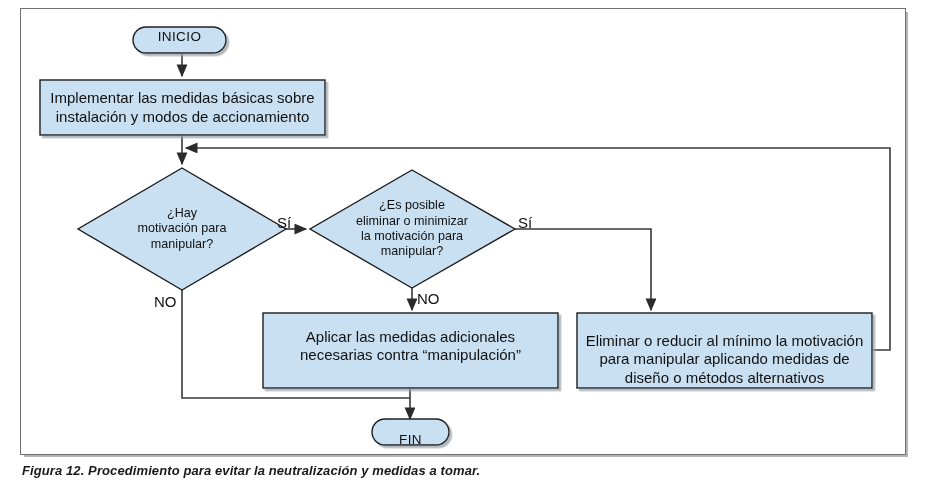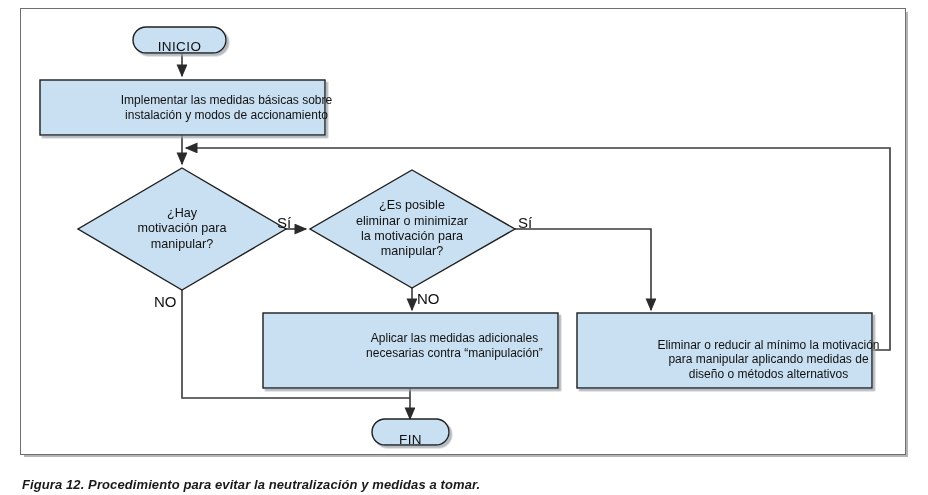--- a/index.html
+++ b/index.html
@@ -50,36 +50,35 @@
     color: #111111;
     line-height: 1.22;
     pointer-events: none;
     white-space: pre-line;
   }
   .terminal-text {
     font-size: 13.5px;
     letter-spacing: 0.4px;
   }
   .process-text {
-    font-size: 12px;
-    padding-left: 44px;
+    font-size: 15px;
   }
   .decision-text {
     font-size: 12.6px;
   }
   .edge-label {
     position: absolute;
     font-size: 15px;
     color: #111111;
     white-space: nowrap;
   }
   .caption {
     position: absolute;
     left: 22px;
-    top: 477px;
+    top: 463px;
     font-size: 13px;
     font-style: italic;
     font-weight: bold;
     color: #1a1a1a;
     letter-spacing: 0.1px;
   }
 </style>
 </head>
 <body>
 
@@ -124,21 +123,21 @@
 
     <polygon points="412,170 515,229 412,288 310,229" fill="#c9e0f2" stroke="#1f1f1f" stroke-width="1.4"></polygon>
 
     <rect x="263" y="313" width="295" height="75" fill="#c9e0f2" stroke="#1f1f1f" stroke-width="1.4" filter="url(#nodeshadow)"></rect>
 
     <rect x="577" y="313" width="295" height="75" fill="#c9e0f2" stroke="#1f1f1f" stroke-width="1.4" filter="url(#nodeshadow)"></rect>
 
     <rect x="372" y="419" width="77" height="26" rx="13" ry="13" fill="#c9e0f2" stroke="#1f1f1f" stroke-width="1.4" filter="url(#nodeshadow)"></rect>
   </svg>
 
-  <div class="node-text terminal-text" style="left:133px; top:37px; width:93px; height:20px;border-radius:10px;">INICIO</div>
+  <div class="node-text terminal-text" style="left:133px; top:27px; width:93px; height:20px;border-radius:10px;">INICIO</div>
 
   <div class="node-text process-text" style="left:40px; top:80px; width:285px; height:55px;">Implementar las medidas básicas sobre
 instalación y modos de accionamiento</div>
 
   <div class="node-text decision-text" style="left:102px; top:189px; width:160px; height:80px;">¿Hay
 motivación para
 manipular?</div>
 
   <div class="node-text decision-text" style="left:322px; top:185px; width:180px; height:88px;">¿Es posible
 eliminar o minimizar

